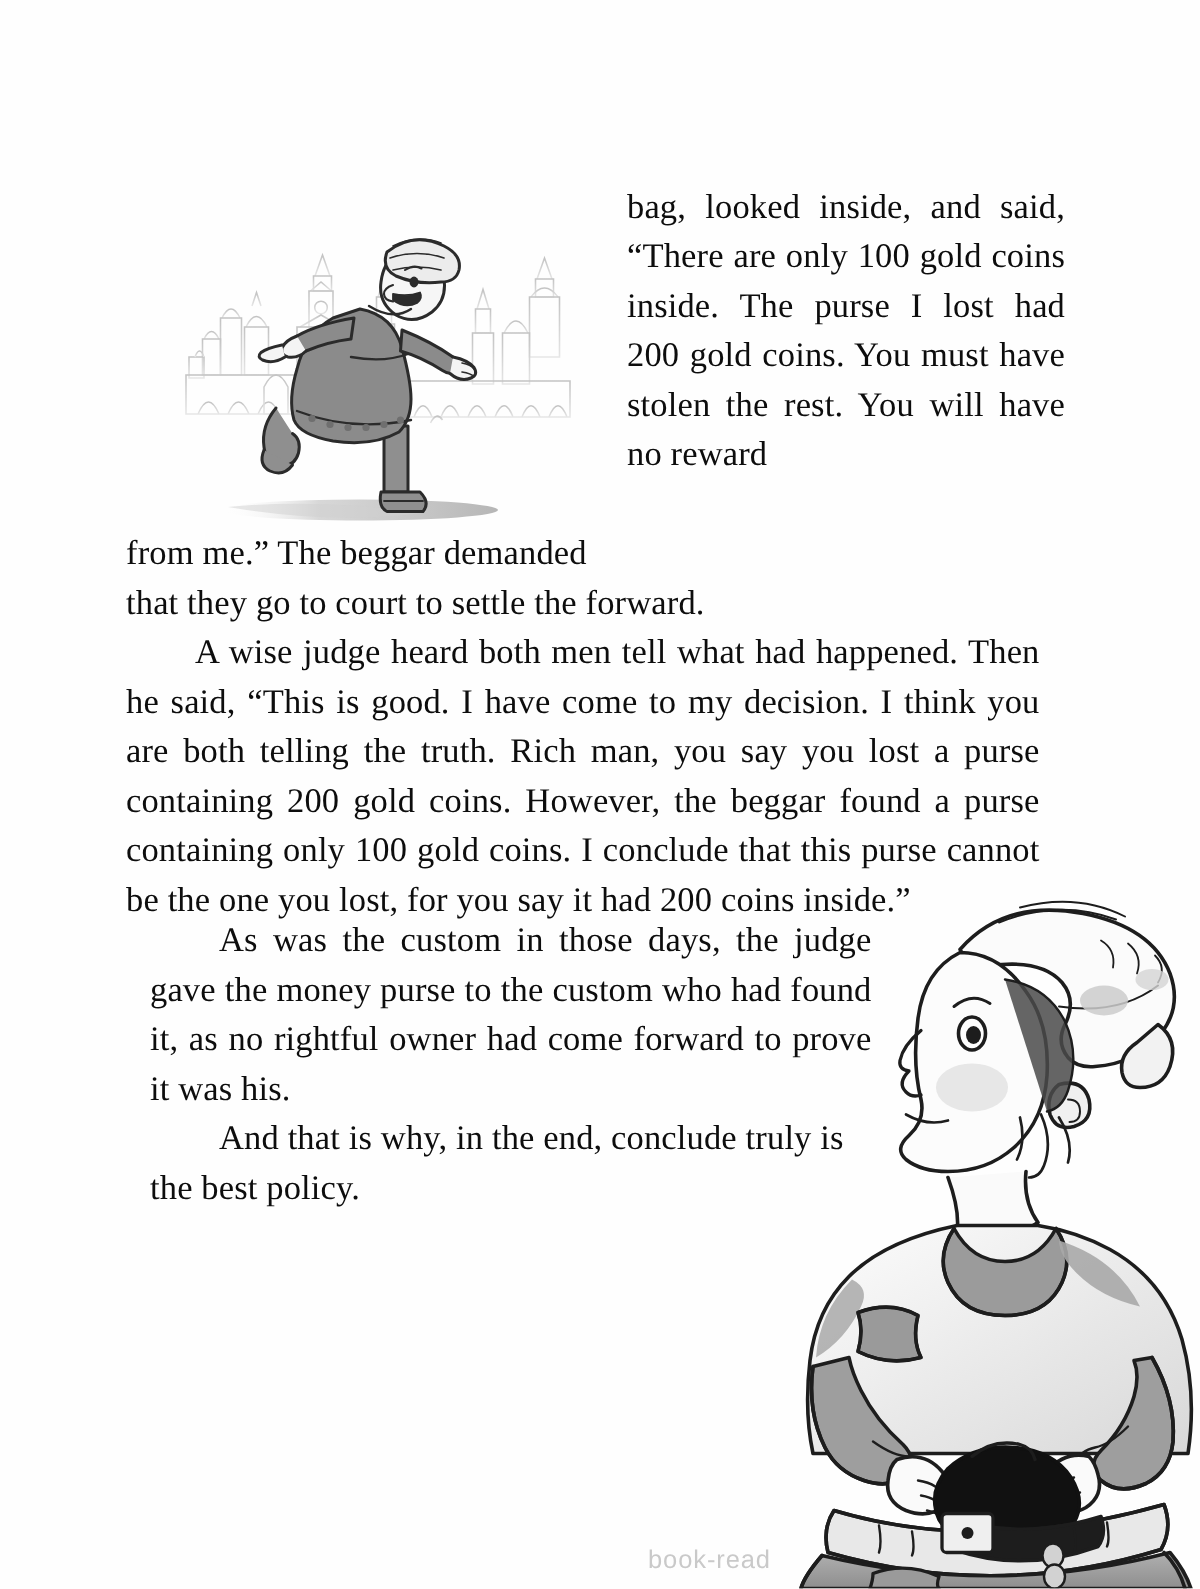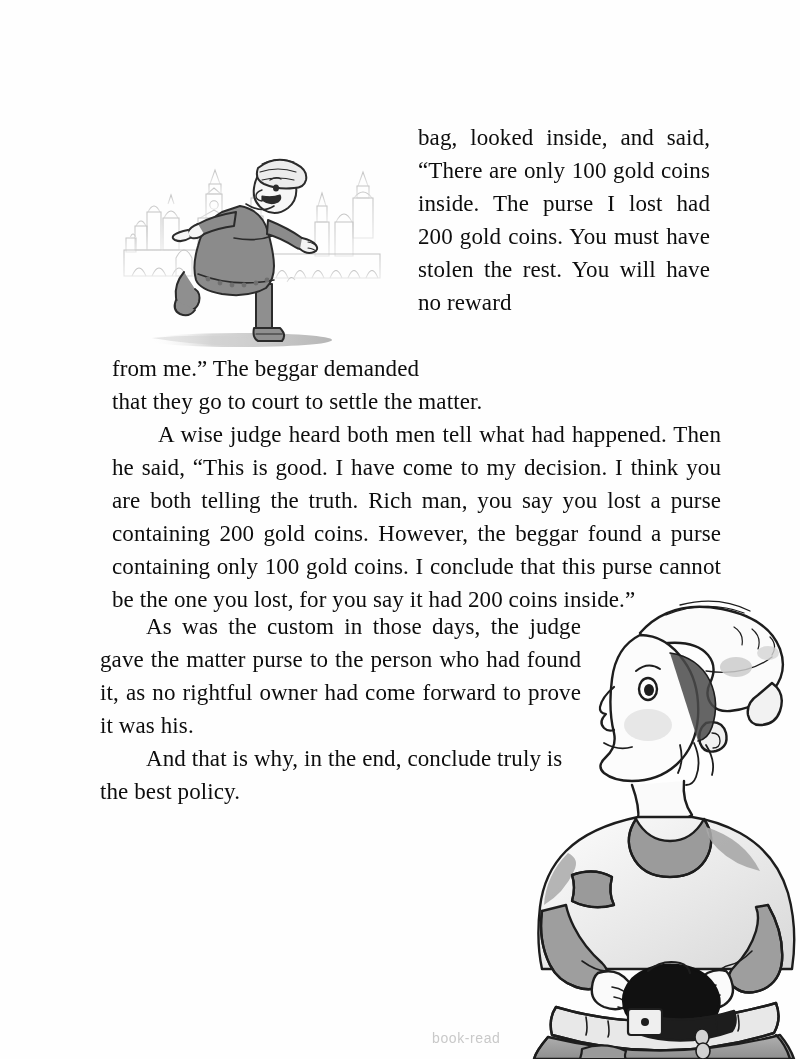--- a/index.html
+++ b/index.html
@@ -19,38 +19,38 @@
     font-size:23px;
     line-height:33px;
     text-align:justify;
     color:#0d0d0d;
     letter-spacing:.1px;
   }
   #para-top{ left:418px; top:121px; width:292px; }
   #para-top p{margin:0;}
   #para-top p:last-child{text-align:justify;}
 
-  #para-body{ left:112px; top:352px; width:609px; }
+  #para-body{ left:84px; top:352px; width:609px; }
   #para-body p{margin:0;}
   .indent{ text-indent:46px; }
   .cont{ text-indent:0; }
 
   #para-lower{ left:100px; top:610px; width:481px; }
   #para-lower p{margin:0;}
 
   #para-last{ left:100px; top:742px; width:481px; }
   #para-last p{margin:0;}
 
   .nojust{text-align:left;}
 
   
   .watermark{
     position:absolute;left:432px;top:1030px;
     font-family:"Liberation Sans","DejaVu Sans",sans-serif;
-    font-size:14px;letter-spacing:.6px;
+    font-size:17px;letter-spacing:.6px;
     color:#c9c9c9;
     user-select:none;
     z-index:5;
   }
 
   
   #illus-boy{position:absolute;left:112px;top:142px;width:272px;height:228px;}
   #illus-beggar{position:absolute;left:520px;top:575px;width:284px;height:484px;}
 
   svg{display:block;}
@@ -169,26 +169,26 @@
   </div>
 
   <div class="text-col" id="para-top">
     <p>bag, looked inside, and said, “There are only 100 gold coins inside. The purse I lost had 200 gold coins. You must have stolen the rest. You will have no reward</p>
   </div>
 
   <div class="text-col" id="para-body">
     <p class="cont">
       <span>from me.” The beggar demanded</span>
     </p>
-    <p class="cont nojust">that they go to court to settle the matter.</p>
+    <p class="cont nojust">that they go to court to settle the forward.</p>
     <p class="indent">A wise judge heard both men tell what had happened. Then he said, “This is good. I have come to my decision. I think you are both telling the truth. Rich man, you say you lost a purse containing 200 gold coins. However, the beggar found a purse containing only 100 gold coins. I conclude that this purse cannot be the one you lost, for you say it had 200 coins inside.”</p>
   </div>
 
   <div class="text-col" id="para-lower">
-    <p class="indent">As was the custom in those days, the judge gave the matter purse to the person who had found it, as no rightful owner had come forward to prove it was his.</p>
+    <p class="indent">As was the custom in those days, the judge gave the money purse to the custom who had found it, as no rightful owner had come forward to prove it was his.</p>
   </div>
 
   <div class="text-col" id="para-last">
     <p class="indent nojust">And that is why, in the end, conclude truly is the best policy.</p>
   </div>
 
   <div id="illus-beggar">
     <svg viewBox="0 0 284 484" width="284" height="484" aria-hidden="true">
       <defs>
         <linearGradient id="clothShade" x1="0" y1="0" x2="1" y2="1">

